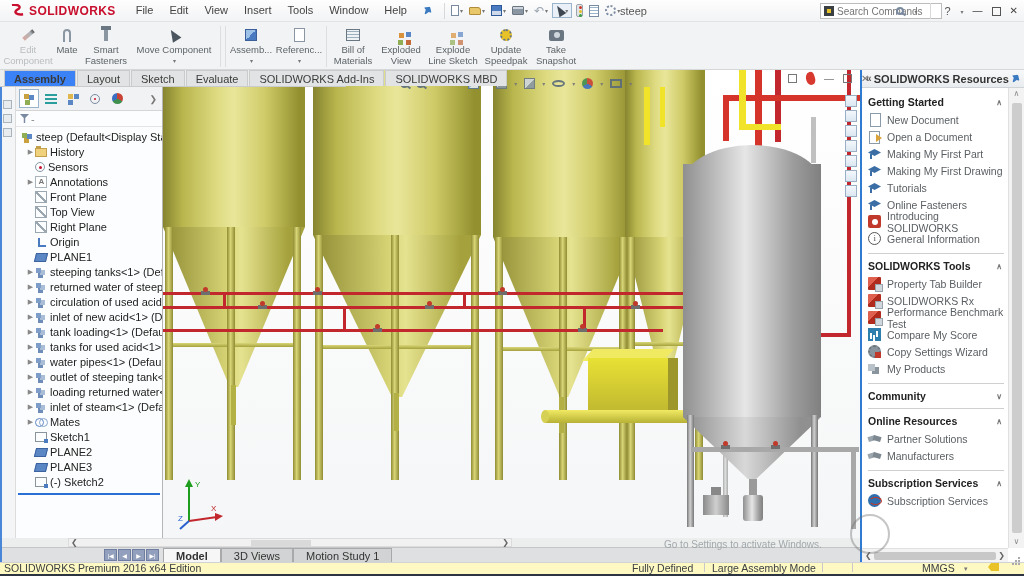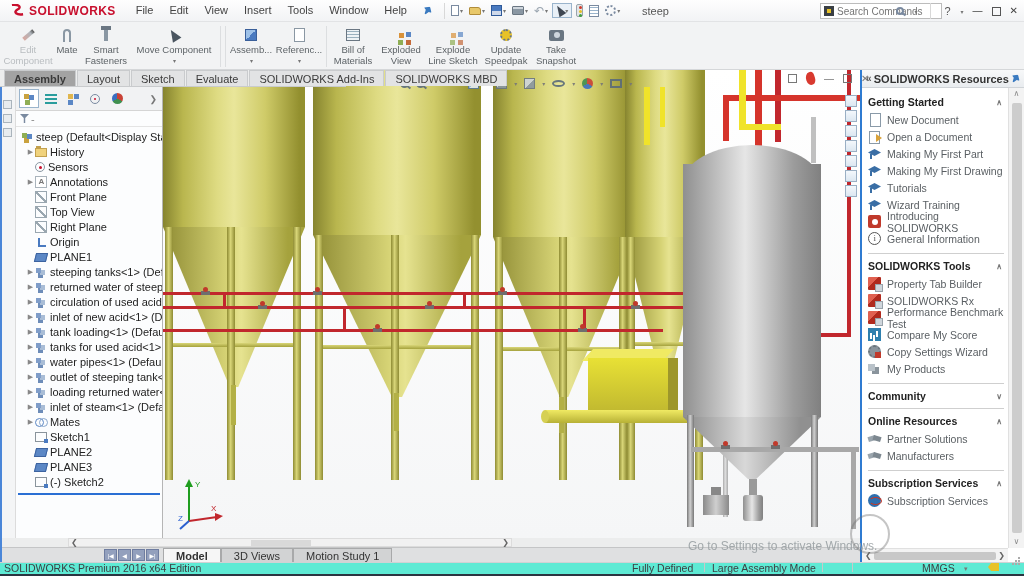--- a/index.html
+++ b/index.html
@@ -21,21 +21,21 @@
 .q-open{width:12px;height:8px;background:#e8c86a;border:1px solid #b08c3a;border-radius:1px 3px 1px 1px}
 .q-save{width:11px;height:11px;border:1px solid #2f5a9a;background:linear-gradient(#4a7ac0 55%,#cfd9ea 55%)}
 .q-print{width:12px;height:9px;background:linear-gradient(#cfd6dd 30%,#8a97a3 30%);border:1px solid #6a7682;border-radius:1px}
 .q-undo{color:#9aa5b0;font-size:12px;line-height:12px}
 .q-selwrap{border:1px solid #9ab4cc;background:#e9f0f7;display:flex;align-items:center;padding:1px 3px}
 .q-cursor{width:0;height:0;border-left:4px solid transparent;border-right:4px solid transparent;border-bottom:11px solid #3f4752;transform:rotate(-32deg)}
 .q-traffic{width:7px;height:13px;background:#e3e6e8;border:1px solid #9aa5ad;border-radius:2px;position:relative}
 .q-traffic::before{content:"";position:absolute;left:1.5px;top:1px;width:3px;height:3px;border-radius:50%;background:#d03a2a;box-shadow:0 4px 0 #e8c227,0 8px 0 #3f9d3f}
 .q-props{width:10px;height:12px;border:1px solid #7a8aa0;background:repeating-linear-gradient(0deg,#fff 0 2px,#9ab4cc 2px 3px)}
 .q-gear{width:11px;height:11px;border:2px dotted #7a8aa0;border-radius:50%}
-.doc-title{position:absolute;left:642px;top:0;line-height:22px;color:#555}
+.doc-title{position:absolute;left:620px;top:0;line-height:22px;color:#555}
 .searchbox{position:absolute;left:820px;top:3px;width:122px;height:16px;border:1px solid #bcbcbc;background:#fff;display:flex;align-items:center;padding:0 3px;gap:3px}
 .sw-ic{width:10px;height:10px;background:#3a3f44;position:relative;flex:none}
 .sw-ic::after{content:"";position:absolute;left:3px;top:3px;width:4px;height:4px;background:#e8c227}
 .searchbox input{border:none;outline:none;width:90px;font-size:10px;color:#555;font-family:"Liberation Sans",sans-serif}
 .mag{width:8px;height:8px;border:2px solid #7a8aa0;border-radius:50%;position:relative}
 .mag::after{content:"";position:absolute;width:5px;height:2px;background:#7a8aa0;right:-4px;bottom:-2px;transform:rotate(38deg)}
 .tb-right{position:absolute;right:6px;top:0;height:22px;display:flex;align-items:center;gap:9px}
 .help-q{color:#555;font-size:11px}
 .winbtn{color:#444;font-size:10px;line-height:10px}
 .wbox{width:9px;height:9px;border:1px solid #555}
@@ -62,21 +62,21 @@
 .ri-motion::after{content:"";position:absolute;left:3px;top:1px;width:2px;height:4px;background:#4a7ac0}
 .ri-table{width:14px;height:12px;border:1px solid #6a7682;background:repeating-linear-gradient(0deg,#eef2f5 0 2px,#9ab0be 2px 3px)}
 .ri-explode{width:5px;height:5px;background:#d9923a;box-shadow:7px -1px 0 #5b87c5,-1px 7px 0 #8fae54,7px 7px 0 #c46a3a}
 .ri-ruler{width:16px;height:6px;background:repeating-linear-gradient(90deg,#cfd6dd 0 3px,#8a97a3 3px 4px);border:1px solid #6a7682;transform:rotate(-32deg)}
 .ri-gear{width:12px;height:12px;border:2px dotted #6a7682;border-radius:50%;background:#e8c227}
 .ri-camera{width:15px;height:11px;background:#6a7682;border-radius:2px;position:relative}
 .ri-camera::after{content:"";position:absolute;left:5px;top:2.5px;width:6px;height:6px;border-radius:50%;background:#cfd6dd}
 
 .tabrow{position:absolute;left:0;top:70px;width:346px;height:17px;background:#eceded;border-bottom:1px solid #c9cbcd;display:flex;align-items:flex-end;z-index:20;padding-left:4px}
 .ctab{padding:2px 9px 1px;border:1px solid #c9cbcd;border-bottom:none;background:#e2e3e4;color:#3a3a3a;margin-right:1px;white-space:nowrap;font-size:11px}
-.ctab.active{background:#a3a3a3;font-weight:bold}
+.ctab.active{background:#3b82f6;font-weight:bold}
 .docwin{position:absolute;left:788px;top:72px;display:flex;align-items:center;gap:9px;z-index:21}
 .redflag{width:9px;height:13px;background:#d8392f;border-radius:60% 40% 50% 50%;transform:rotate(-18deg)}
 
 .blueborder{position:absolute;left:0;top:87px;width:2px;height:475px;background:#4a86d8;z-index:25}
 .lstrip{position:absolute;left:0;top:87px;width:16px;height:451px;background:#f4f5f6;border-right:1px solid #dcdcdc;z-index:10;padding-top:8px}
 .lsic{display:block;width:9px;height:9px;border:1px solid #aab4bc;background:#e8ecef;margin:5px auto 0}
 .treepanel{position:absolute;left:16px;top:87px;width:147px;height:451px;background:#fcfdfe;border-right:1px solid #b5b5b5;overflow:hidden;z-index:10}
 .ptabs{height:24px;background:#f1f2f3;border-bottom:1px solid #d5d5d5;display:flex;align-items:center;padding:2px 3px;gap:2px}
 .ptab{width:20px;height:19px;display:flex;align-items:center;justify-content:center}
 .ptab.active{background:#fff;border:1px solid #9ab4cc}
@@ -183,30 +183,30 @@
 .vpscroll-row{position:absolute;left:0;top:538px;width:860px;height:9px;background:#eceded;z-index:15}
 .vpscroll{position:absolute;left:68px;top:0;width:444px;height:9px;background:#f1f1f1;border:1px solid #dcdcdc;display:flex;align-items:center;justify-content:space-between;padding:0 2px}
 .vpscroll .thumb{position:absolute;left:182px;top:1px;width:60px;height:6px;background:#d9d9d9}
 .harrow{color:#666;font-size:8px;line-height:8px}
 .bottomtabs{position:absolute;left:0;top:547px;width:860px;height:15px;background:#dfe0e1;border-top:1px solid #c4c5c6;display:flex;align-items:stretch;z-index:15;font-size:11px}
 .media{display:flex;gap:1px;margin:1px 4px 1px 104px}
 .mbtn{width:13px;background:#93a0bd;border:1px solid #6f7da0;color:#fff;font-size:6px;display:flex;align-items:center;justify-content:center}
 .btab{padding:1px 12px;background:#d2d3d4;border:1px solid #a8a9aa;border-bottom:none;color:#333;white-space:nowrap}
 .btab.active{background:#f6f6f6;font-weight:bold}
 
-.sb{position:absolute;left:0;top:562px;width:1024px;height:12px;background:#5eead4;border-top:1px solid #d0d2d4;font-size:10.5px;color:#3c4043;z-index:30}
+.sb{position:absolute;left:0;top:562px;width:1024px;height:12px;background:#fef9c3;border-top:1px solid #d0d2d4;font-size:10.5px;color:#3c4043;z-index:30}
 .sb span{position:absolute;top:0;line-height:11px;white-space:nowrap}
 .sbsep{position:absolute;top:1px;width:1px;height:9px;background:#c8c8c8}
 .tagic{position:absolute;left:988px;top:2px;width:11px;height:8px;background:#e8c227;clip-path:polygon(0 50%,28% 0,100% 0,100% 100%,28% 100%)}
 .grip{position:absolute;left:1012px;top:6px;width:2px;height:2px;background:#aaa;box-shadow:3px 0 0 #aaa,6px 0 0 #aaa,3px -3px 0 #aaa,6px -3px 0 #aaa,6px -6px 0 #aaa}
 .navybar{position:absolute;left:0;top:574px;width:1024px;height:2px;background:#2b3440;z-index:31}
 
 .wm{position:absolute;z-index:60;pointer-events:none;color:#8f9698}
 .wm1{left:828px;top:511px;font-size:19px;opacity:.8}
-.wm2{left:688px;top:539px;font-size:12px;color:#9aa1a4;opacity:.9}
+.wm2{left:664px;top:539px;font-size:10px;color:#9aa1a4;opacity:.9}
 .wmcircle{position:absolute;left:850px;top:514px;width:40px;height:40px;border:2px solid rgba(110,110,110,.4);border-radius:50%;z-index:61;pointer-events:none}
 </style>
 </head>
 <body>
 
 <div id="app">
 
   <div class="viewport">
 
     <div class="s tkbody" style="left:0;top:0;width:142px;height:157px"></div>
@@ -675,21 +675,21 @@
       <div class="tp-item">
           <span class="pi pi-cap"></span>
           <span>Making My First Drawing</span>
         </div>
       <div class="tp-item">
           <span class="pi pi-cap"></span>
           <span>Tutorials</span>
         </div>
       <div class="tp-item">
           <span class="pi pi-cap"></span>
-          <span>Wizard Training</span>
+          <span>Online Fasteners</span>
         </div>
       <div class="tp-item">
           <span class="pi pi-introsw"></span>
           <span>Introducing SOLIDWORKS</span>
         </div>
       <div class="tp-item">
           <span class="pi pi-info"></span>
           <span>General Information</span>
         </div>
       <div class="tp-sep"></div>

